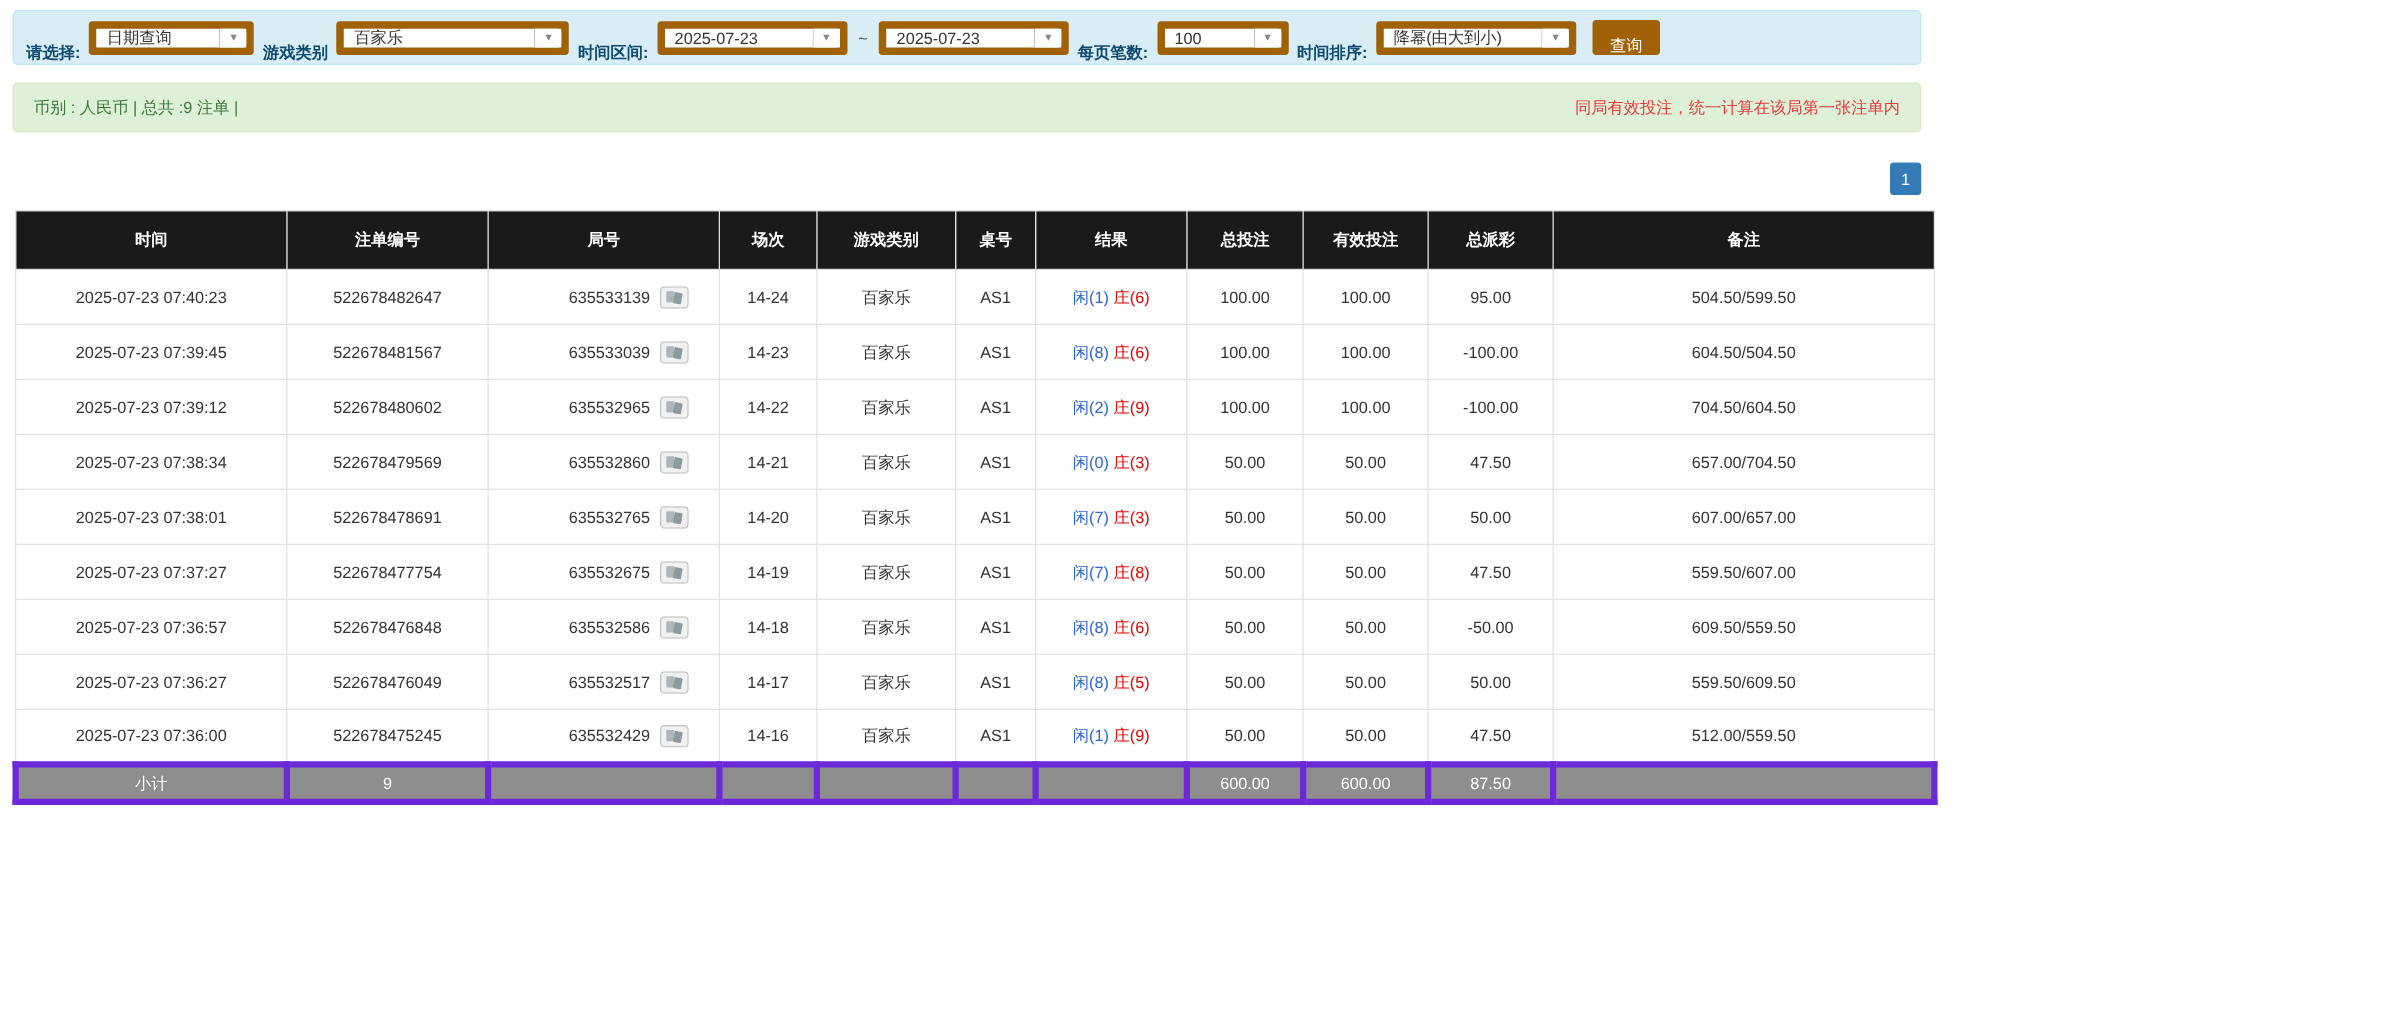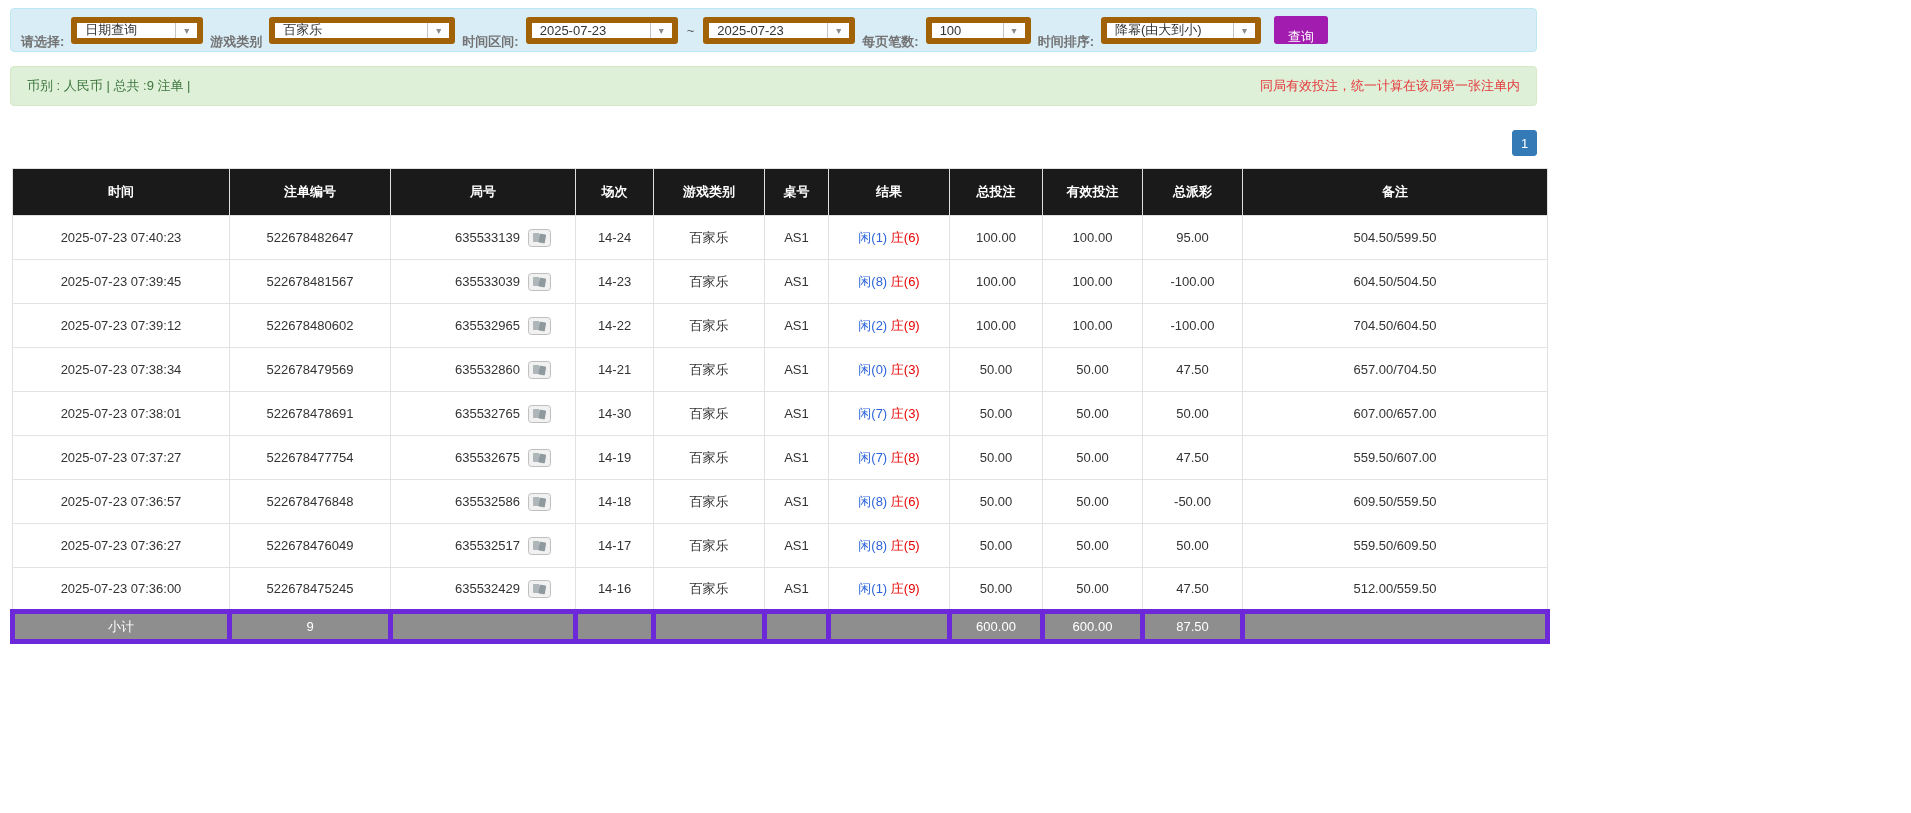--- a/index.html
+++ b/index.html
@@ -18,21 +18,21 @@
     background: #d9edf7;
     border: 1px solid #bce8f1;
     border-radius: 4px;
     height: 44px;
     display: flex;
     align-items: center;
     padding: 0 10px;
     gap: 7px;
   }
   .filter-label {
-    color: #737373;
+    color: #0c4a6e;
     font-weight: bold;
     white-space: nowrap;
     font-size: 13px;
     margin-top: 23px;
   }
   .combobox {
     background: #fff;
     border: 6px solid #a16207;
     border-radius: 3px;
     height: 27px;
@@ -60,21 +60,21 @@
     background: #fdfdfd;
     border-radius: 0 3px 3px 0;
   }
   .cb-mode { width: 132px; }
   .cb-game { width: 186px; }
   .cb-date { width: 152px; }
   .cb-size { width: 105px; }
   .cb-sort { width: 160px; }
   .tilde { color: #555; padding: 0 2px; }
   .search-btn {
-    background: #a21caf;
+    background: #a16207;
     color: #fff;
     border: none;
     border-radius: 3px;
     height: 28px;
     padding: 12px 14px;
     font-size: 13px;
     font-family: inherit;
     cursor: pointer;
     margin-left: 6px;
   }
@@ -312,21 +312,21 @@
           <td>657.00/704.50</td>
         </tr>
         <tr>
           <td>2025-07-23 07:38:01</td>
           <td>522678478691</td>
           <td class="round-cell"><span class="round-id-text">635532765</span><span class="view-result-icon"><svg width="23" height="18" viewBox="0 0 23 18">
                 <rect x="0.5" y="0.5" width="22" height="17" rx="3" fill="#f1f1f1" stroke="#bfbfbf"></rect>
                 <rect x="5" y="4" width="6.5" height="9" rx="1" fill="#aeb6ba"></rect>
                 <rect x="11" y="5" width="6.5" height="9" rx="1" fill="#8f9a9f" transform="rotate(10 14 9.5)"></rect>
               </svg></span></td>
-          <td>14-30</td>
+          <td>14-20</td>
           <td>百家乐</td>
           <td>AS1</td>
           <td><span class="player-result">闲(7)</span> <span class="banker-result">庄(3)</span></td>
           <td class="link-blue">50.00</td>
           <td>50.00</td>
           <td>50.00</td>
           <td>607.00/657.00</td>
         </tr>
         <tr>
           <td>2025-07-23 07:37:27</td>

